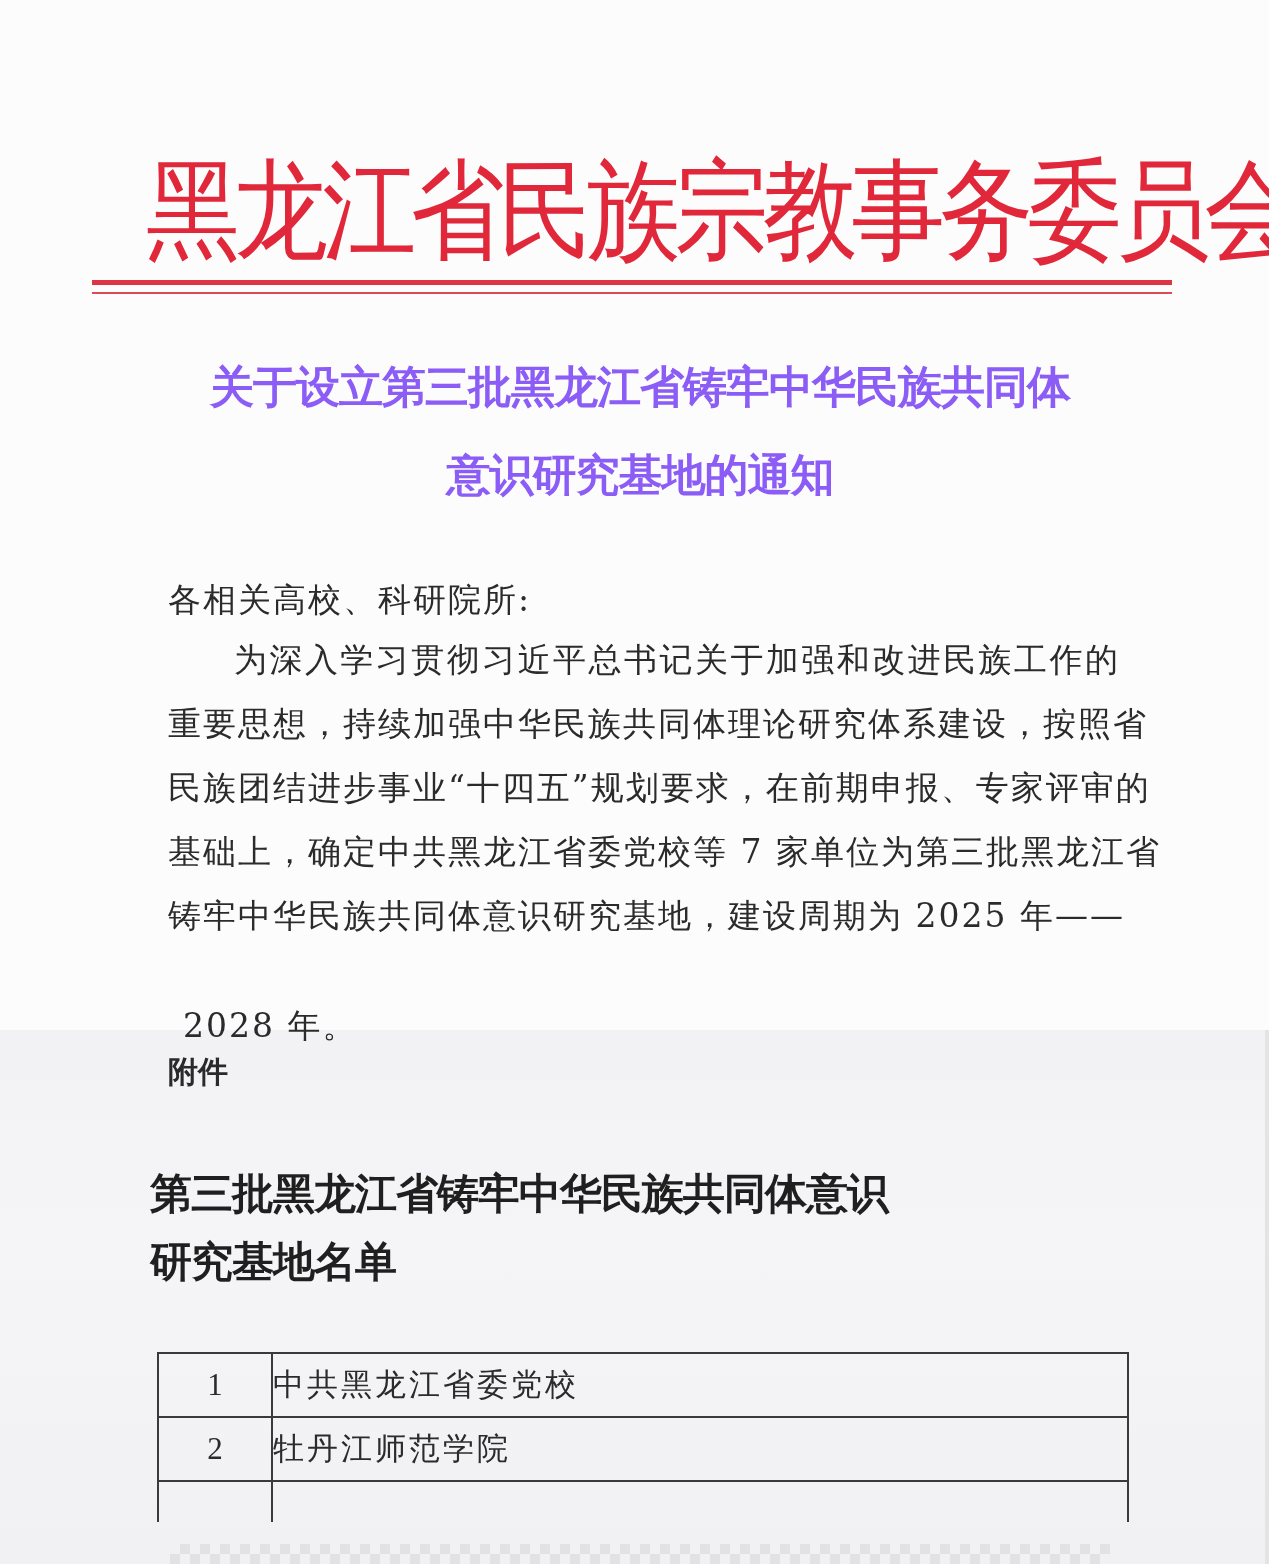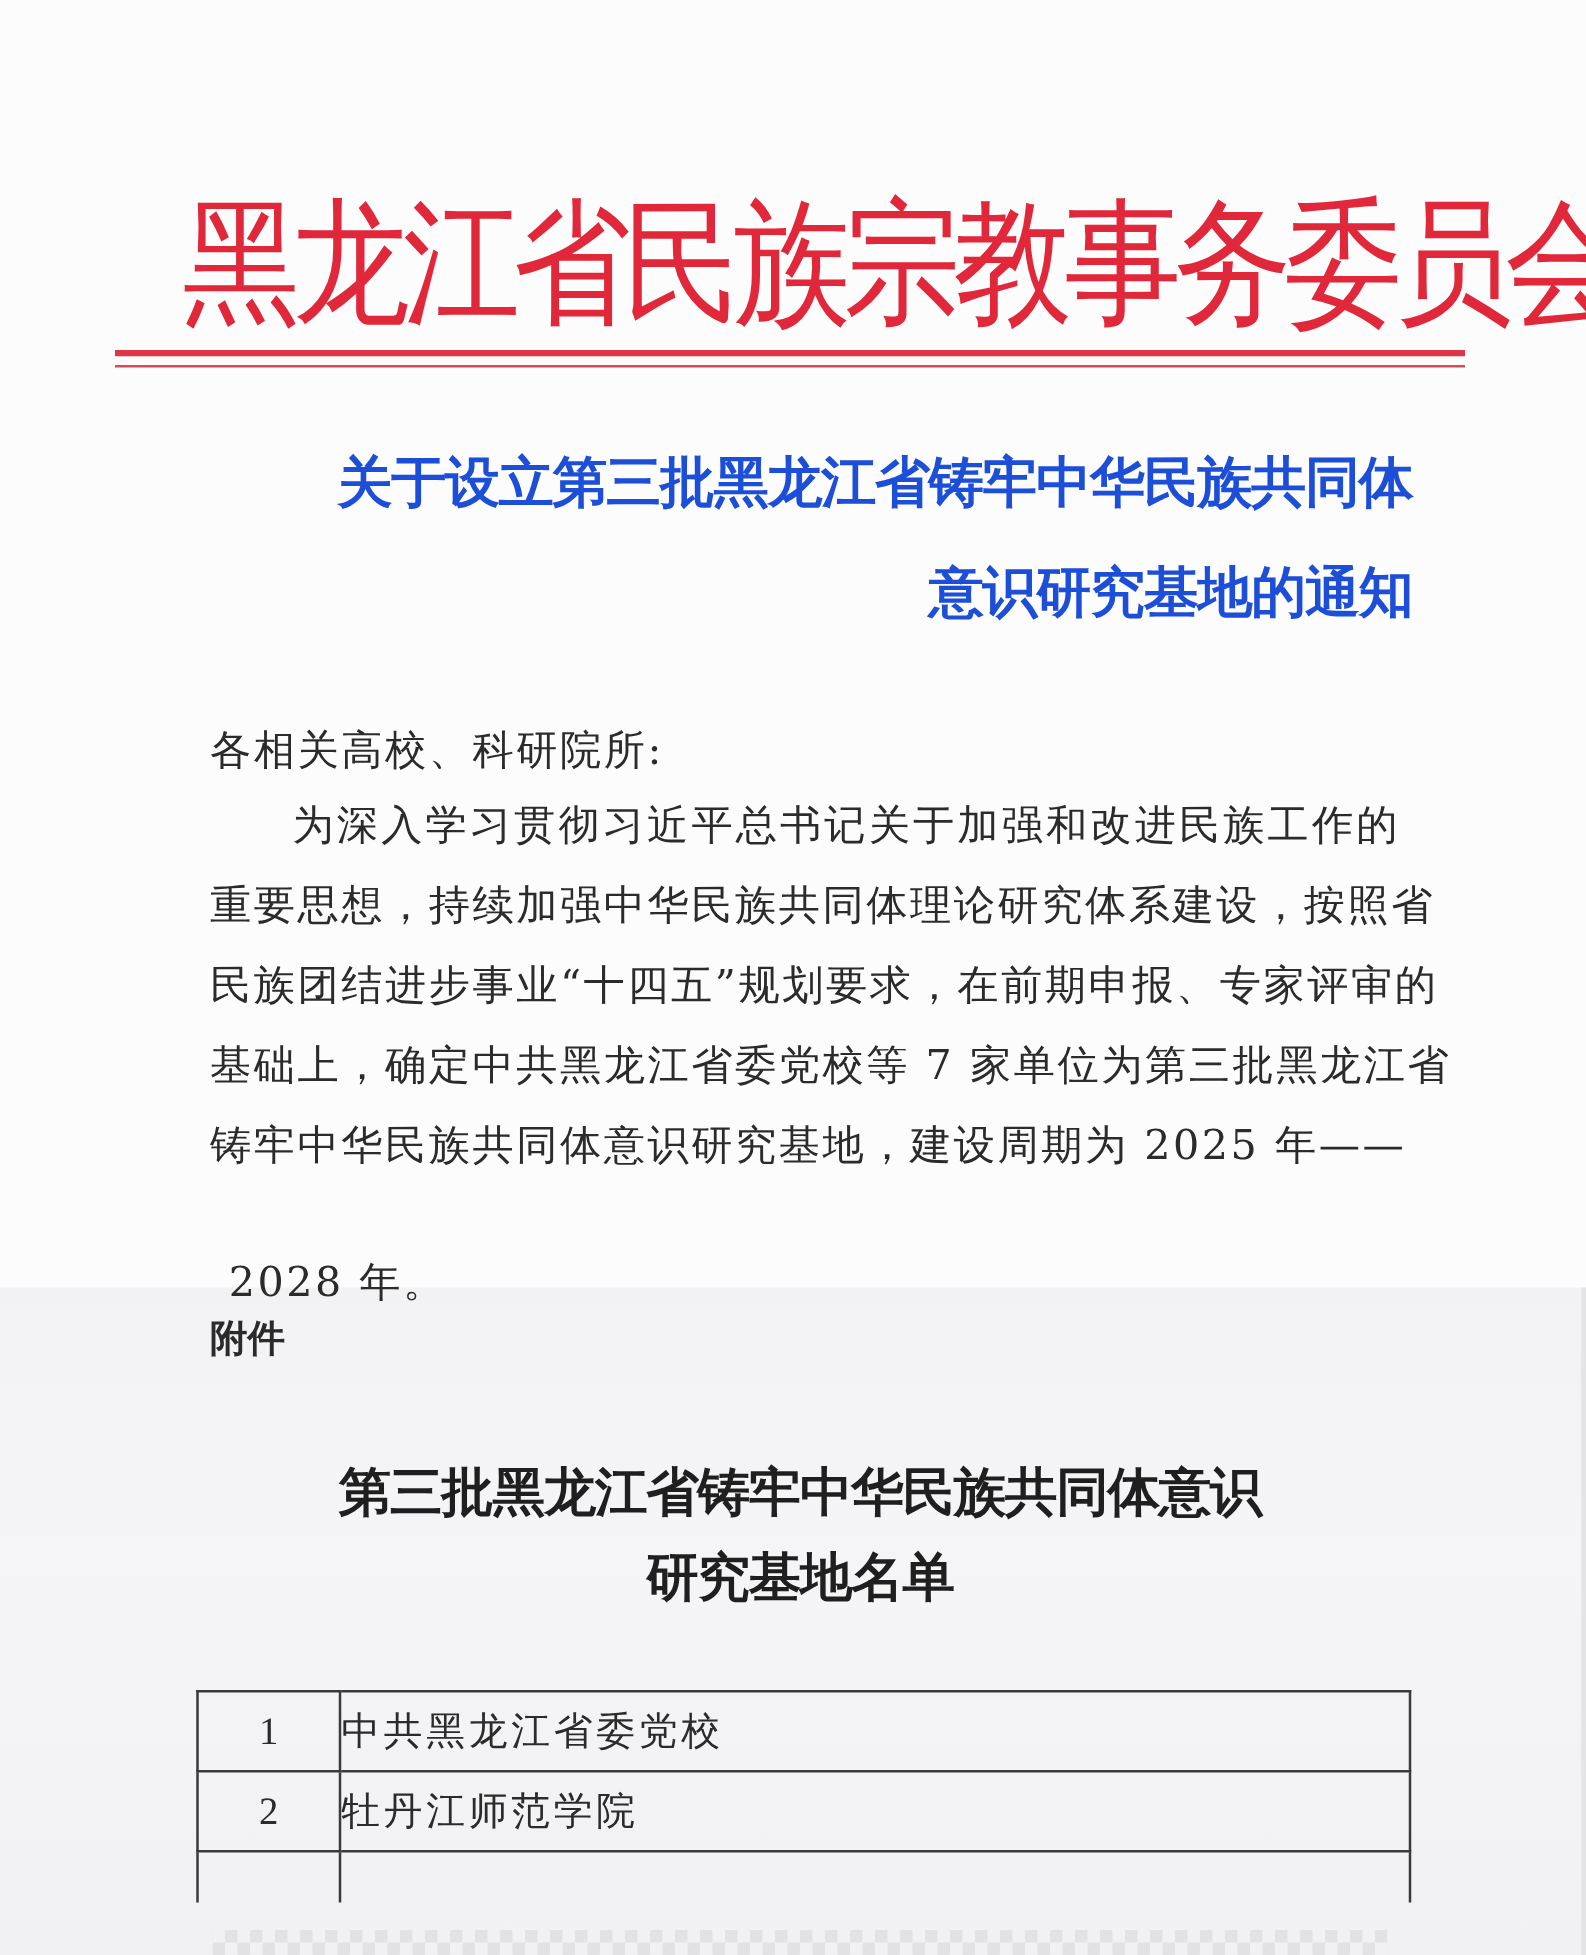--- a/index.html
+++ b/index.html
@@ -59,26 +59,26 @@
     .rule-thin {
       position: absolute;
       left: 92px; top: 292px;
       width: 1080px; height: 2px;
       background: #d94a58;
     }
     .notice-title {
       position: absolute;
       left: 150px;
       width: 980px;
-      text-align: right;
+      text-align: center;
       font-family: "DejaVu Serif", "Liberation Serif", serif;
       font-weight: bold;
       font-size: 44px;
       line-height: 62px;
-      color: #1d4ed8;
+      color: #8b5cf6;
       letter-spacing: -1px;
       white-space: nowrap;
     }
     .notice-title.l1 { top: 356px; }
     .notice-title.l2 { top: 428px; margin-top: 16px; }
 
     .body-line {
       position: absolute;
       left: 168px;
       width: 952px;
@@ -99,21 +99,21 @@
       font-family: "DejaVu Sans", "Liberation Sans", sans-serif;
       font-weight: bold;
       font-size: 30px;
       line-height: 40px;
       color: #2a2a2a;
     }
     .list-title {
       position: absolute;
       left: 150px;
       width: 980px;
-      text-align: center;
+      text-align: left;
       font-family: "DejaVu Serif", "Liberation Serif", serif;
       font-weight: bold;
       font-size: 42px;
       line-height: 60px;
       color: #1f1f1f;
       letter-spacing: -1px;
       white-space: nowrap;
     }
     .list-title.l1 { top: 1164px; }
     .list-title.l2 { top: 1232px; }

